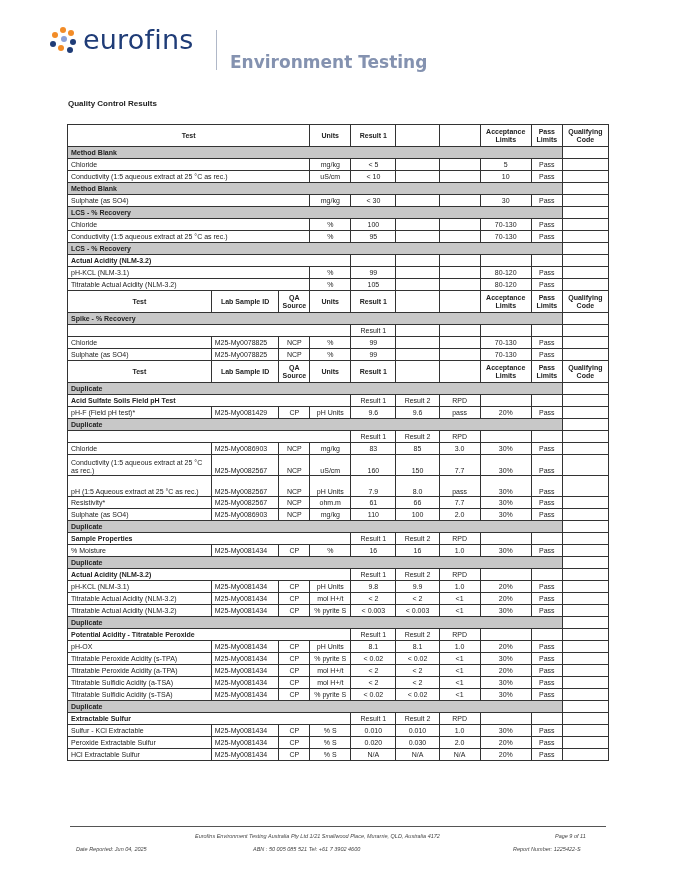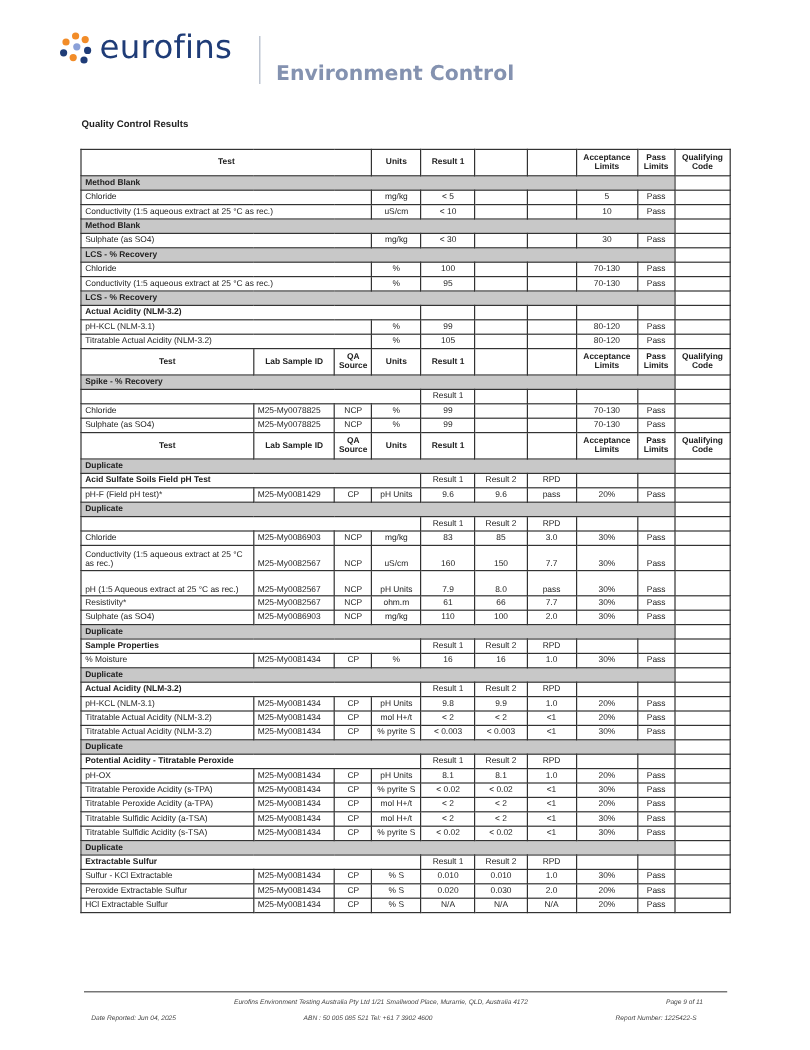--- a/index.html
+++ b/index.html
@@ -31,21 +31,21 @@
     <span style="left:4px;top:5px;background:#f28c28"></span>
     <span style="left:13px;top:9px;background:#8aa0d8"></span>
     <span style="left:22px;top:12px;background:#1f3c77"></span>
     <span style="left:2px;top:14px;background:#1f3c77"></span>
     <span style="left:10px;top:18px;background:#f28c28"></span>
     <span style="left:19px;top:20px;background:#1f3c77"></span>
   </div>
   <span class="logo-word">eurofins</span>
 </div>
 <div class="logo-sep"></div>
-<div class="logo-sub">Environment Control</div>
+<div class="logo-sub">Environment Testing</div>
 <div class="section-title">Quality Control Results</div>
 
 <table class="qc">
   <colgroup>
     <col style="width:140px">
       <col style="width:66px">
       <col style="width:30px">
       <col style="width:40px">
     <col style="width:44px">
       <col style="width:42px">

